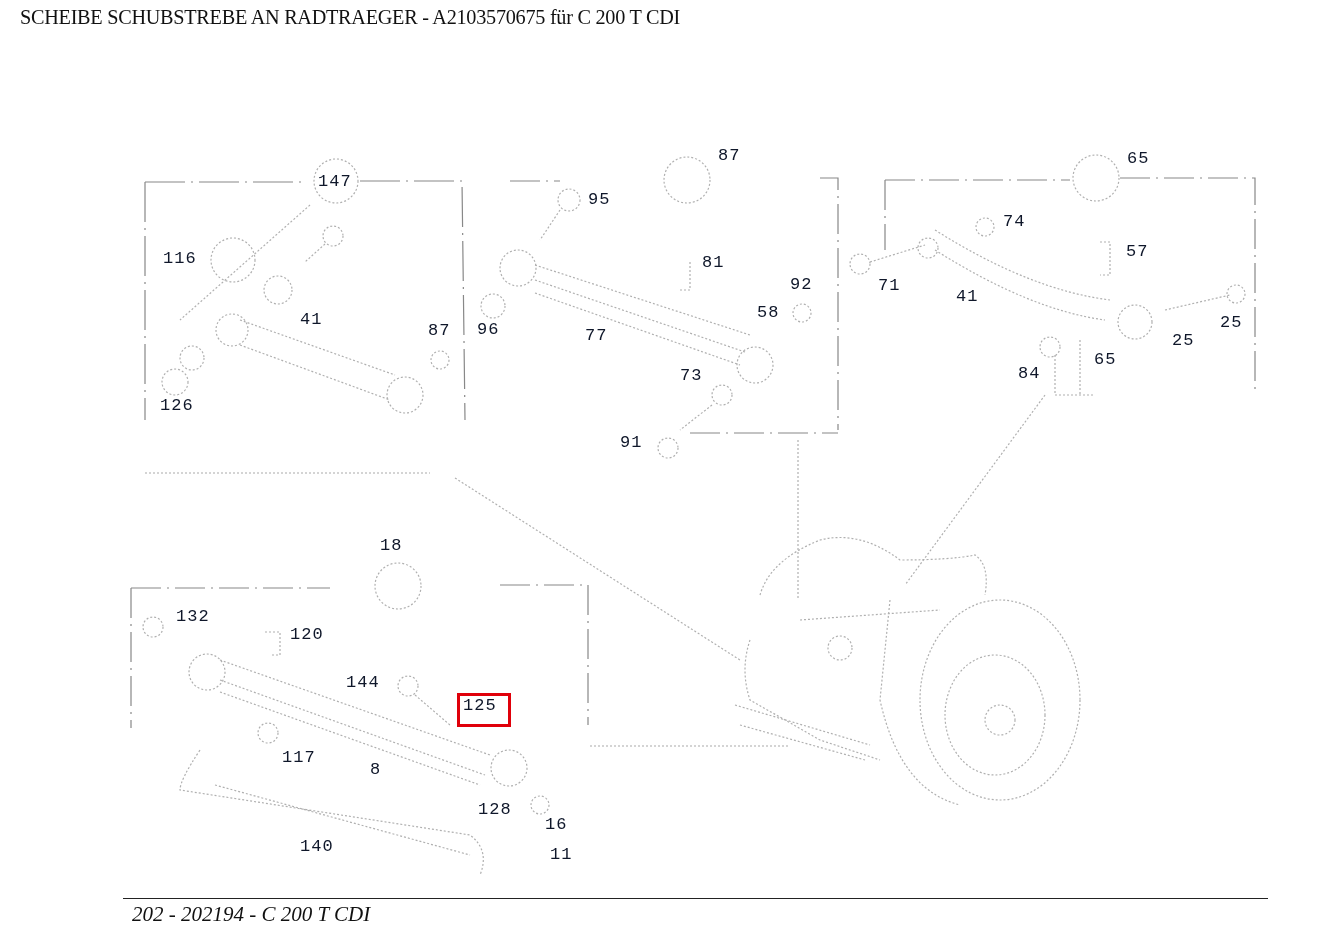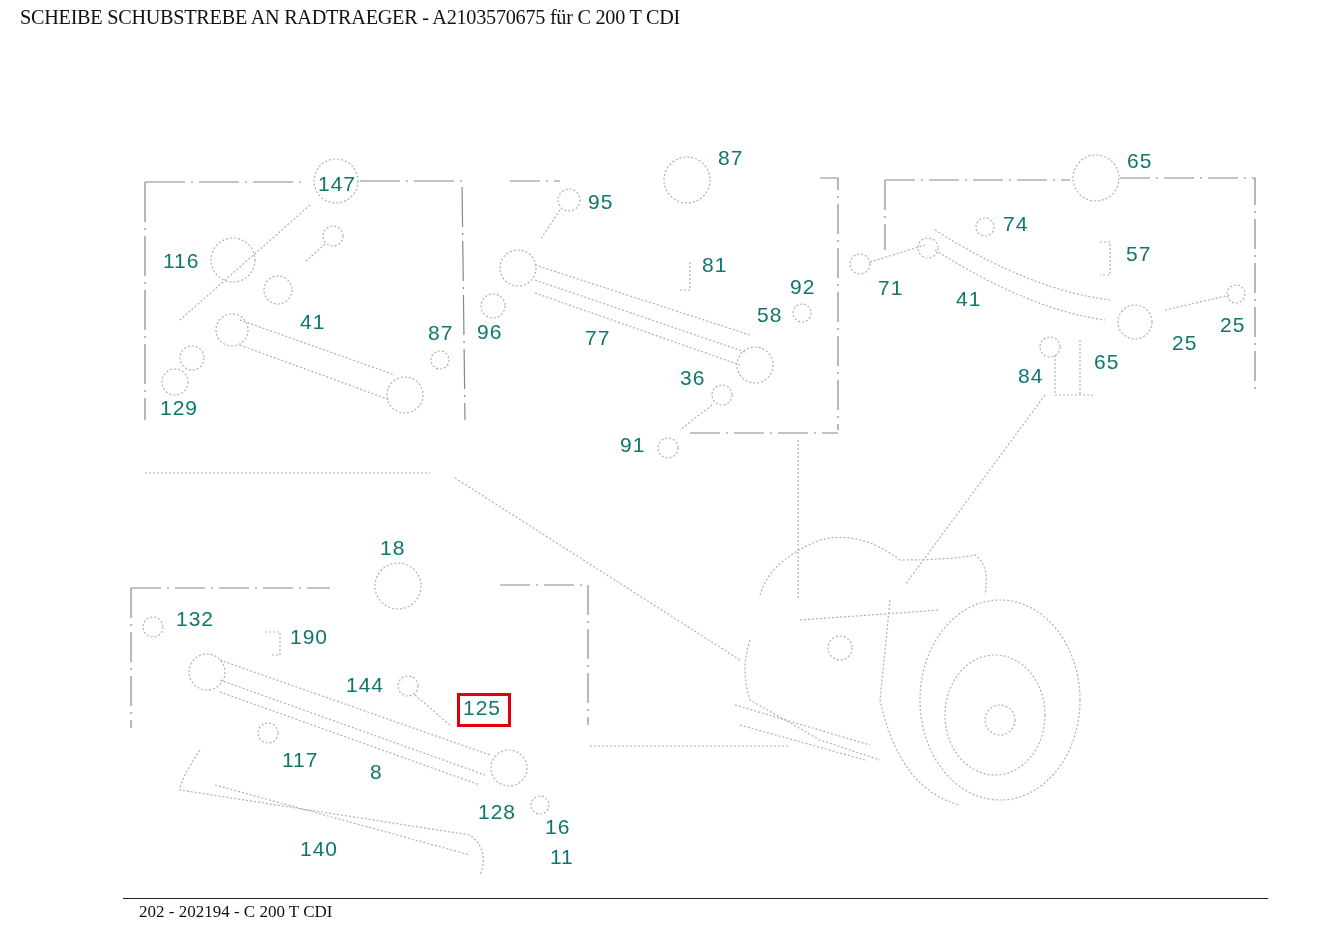--- a/index.html
+++ b/index.html
@@ -1,22 +1,22 @@
 <!DOCTYPE html>
 <html><head>
 <meta charset="utf-8">
 <style>
   html, body { margin:0; padding:0; background:#ffffff; }
   body { width:1326px; height:937px; position:relative; overflow:hidden; font-family:"DejaVu Serif", serif; color:#111; }
   .title { position:absolute; left:20px; top:4px; font-family:"Liberation Serif","DejaVu Serif", serif; font-size:22px; letter-spacing:-0.3px; white-space:nowrap; transform:scaleX(0.92); transform-origin:left top; }
   .diagram { position:absolute; left:0; top:0; width:1326px; height:890px; }
-  .lbl { position:absolute; font-family:Liberation Sans, sans-serif; font-size:21px; color:#0f766e; letter-spacing:1px; }
+  .lbl { position:absolute; font-family:Liberation Mono, monospace; font-size:17px; color:#0f172a; letter-spacing:1px; }
   .hl { position:absolute; left:457px; top:693px; width:48px; height:28px; border:3px solid #e0000a; box-sizing:content-box; }
   .footer-rule { position:absolute; left:123px; top:898px; width:1145px; height:1px; background:#222; }
-  .footer { position:absolute; left:139px; top:902px; font-family:"Liberation Serif","DejaVu Serif", serif; font-size:17px; white-space:nowrap; }
+  .footer { position:absolute; left:132px; top:902px; font-family:"Liberation Serif","DejaVu Serif", serif; font-size:21px; white-space:nowrap;font-style:italic; }
 </style>
 </head>
 <body>
 
 <div class="title">SCHEIBE SCHUBSTREBE AN RADTRAEGER - A2103570675 für C 200 T CDI</div>
 
 <svg class="diagram" viewBox="0 0 1326 890" xmlns="http://www.w3.org/2000/svg" fill="none" stroke="#b0b0b0" stroke-width="1.2" stroke-dasharray="2 2">
 
   <g>
     <path d="M145 182 L145 420 M145 182 L305 182 M360 181 L462 181 L465 420" stroke="#888" stroke-dasharray="40 6 2 6"></path>
@@ -100,42 +100,42 @@
     <path d="M735 705 L870 745 M740 725 L865 760"></path>
     <path d="M890 600 L880 700 Q900 790 960 805"></path>
   </g>
 </svg>
 
 <div>
   <span class="lbl" style="left:318px;top:172px">147</span>
   <span class="lbl" style="left:163px;top:249px">116</span>
   <span class="lbl" style="left:300px;top:310px">41</span>
   <span class="lbl" style="left:428px;top:321px">87</span>
-  <span class="lbl" style="left:160px;top:396px">129</span>
+  <span class="lbl" style="left:160px;top:396px">126</span>
   <span class="lbl" style="left:718px;top:146px">87</span>
   <span class="lbl" style="left:588px;top:190px">95</span>
   <span class="lbl" style="left:702px;top:253px">81</span>
   <span class="lbl" style="left:790px;top:275px">92</span>
   <span class="lbl" style="left:477px;top:320px">96</span>
   <span class="lbl" style="left:585px;top:326px">77</span>
   <span class="lbl" style="left:757px;top:303px">58</span>
-  <span class="lbl" style="left:680px;top:366px">36</span>
+  <span class="lbl" style="left:680px;top:366px">73</span>
   <span class="lbl" style="left:620px;top:433px">91</span>
   <span class="lbl" style="left:1127px;top:149px">65</span>
   <span class="lbl" style="left:1003px;top:212px">74</span>
   <span class="lbl" style="left:1126px;top:242px">57</span>
   <span class="lbl" style="left:878px;top:276px">71</span>
   <span class="lbl" style="left:956px;top:287px">41</span>
   <span class="lbl" style="left:1220px;top:313px">25</span>
   <span class="lbl" style="left:1172px;top:331px">25</span>
   <span class="lbl" style="left:1094px;top:350px">65</span>
   <span class="lbl" style="left:1018px;top:364px">84</span>
   <span class="lbl" style="left:380px;top:536px">18</span>
   <span class="lbl" style="left:176px;top:607px">132</span>
-  <span class="lbl" style="left:290px;top:625px">190</span>
+  <span class="lbl" style="left:290px;top:625px">120</span>
   <span class="lbl" style="left:346px;top:673px">144</span>
   <span class="lbl" style="left:463px;top:696px">125</span>
   <span class="lbl" style="left:282px;top:748px">117</span>
   <span class="lbl" style="left:370px;top:760px">8</span>
   <span class="lbl" style="left:478px;top:800px">128</span>
   <span class="lbl" style="left:545px;top:815px">16</span>
   <span class="lbl" style="left:300px;top:837px">140</span>
   <span class="lbl" style="left:550px;top:845px">11</span>
 </div>
 

